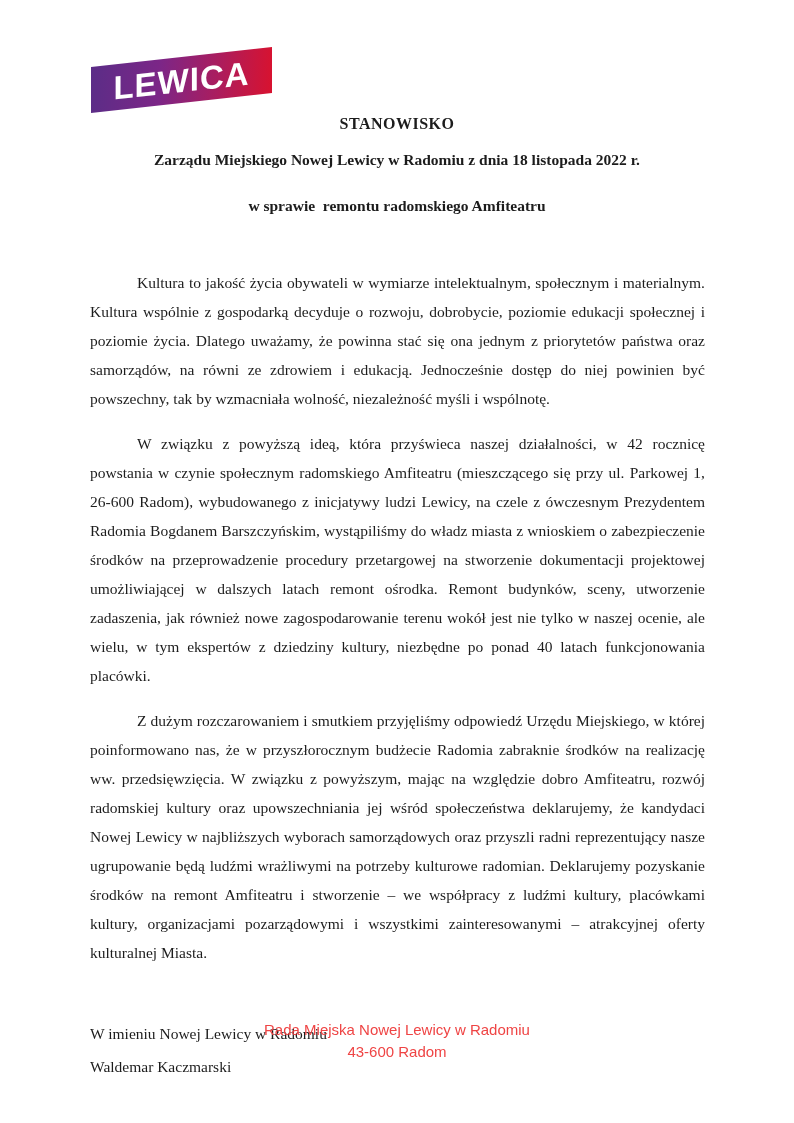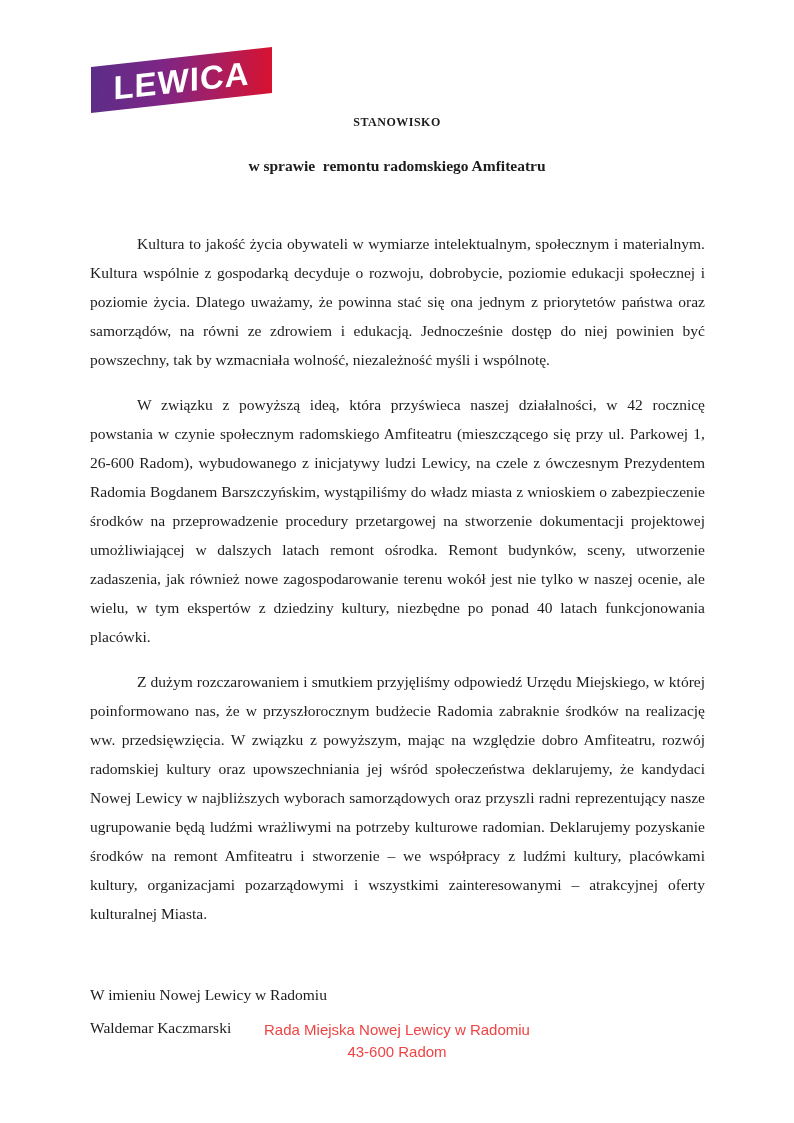--- a/index.html
+++ b/index.html
@@ -40,21 +40,21 @@
   }
 
   
   .doc-head {
     padding-top: 116px;
     text-align: center;
     font-weight: bold;
   }
   .doc-title {
     margin: 0;
-    font-size: 12px;
+    font-size: 16px;
     letter-spacing: 0.5px;
     line-height: 1;
   }
   .doc-subtitle {
     margin: 20px 0 0 0;
     font-size: 15.5px;
     line-height: 1;
   }
   .doc-subject {
     margin: 30px 0 0 0;
@@ -102,20 +102,21 @@
 <body>
 
 <div class="page">
 
   <div class="logo">
     <span class="logo-text">LEWICA</span>
   </div>
 
   <div class="doc-head">
     <h1 class="doc-title">STANOWISKO</h1>
+    <h2 class="doc-subtitle">Zarządu Miejskiego Nowej Lewicy w Radomiu z dnia 18 listopada 2022 r.</h2>
     <h3 class="doc-subject">w sprawie  remontu radomskiego Amfiteatru</h3>
   </div>
 
   <div class="doc-body">
     <p>Kultura to jakość życia obywateli w wymiarze intelektualnym, społecznym i materialnym. Kultura wspólnie z gospodarką decyduje o rozwoju, dobrobycie, poziomie edukacji społecznej i poziomie życia. Dlatego uważamy, że powinna stać się ona jednym z priorytetów państwa oraz samorządów, na równi ze zdrowiem i edukacją. Jednocześnie dostęp do niej powinien być powszechny, tak by wzmacniała wolność, niezależność myśli i wspólnotę.</p>
     <p>W związku z powyższą ideą, która przyświeca naszej działalności, w 42 rocznicę powstania w czynie społecznym radomskiego Amfiteatru (mieszczącego się przy ul. Parkowej 1, 26-600 Radom), wybudowanego z inicjatywy ludzi Lewicy, na czele z ówczesnym Prezydentem Radomia Bogdanem Barszczyńskim, wystąpiliśmy do władz miasta z wnioskiem o zabezpieczenie środków na przeprowadzenie procedury przetargowej na stworzenie dokumentacji projektowej umożliwiającej w dalszych latach remont ośrodka. Remont budynków, sceny, utworzenie zadaszenia, jak również nowe zagospodarowanie terenu wokół jest nie tylko w naszej ocenie, ale wielu, w tym ekspertów z dziedziny kultury, niezbędne po ponad 40 latach funkcjonowania placówki.</p>
     <p>Z dużym rozczarowaniem i smutkiem przyjęliśmy odpowiedź Urzędu Miejskiego, w której poinformowano nas, że w przyszłorocznym budżecie Radomia zabraknie środków na realizację ww. przedsięwzięcia. W związku z powyższym, mając na względzie dobro Amfiteatru, rozwój radomskiej kultury oraz upowszechniania jej wśród społeczeństwa deklarujemy, że kandydaci Nowej Lewicy w najbliższych wyborach samorządowych oraz przyszli radni reprezentujący nasze ugrupowanie będą ludźmi wrażliwymi na potrzeby kulturowe radomian. Deklarujemy pozyskanie środków na remont Amfiteatru i stworzenie – we współpracy z ludźmi kultury, placówkami kultury, organizacjami pozarządowymi i wszystkimi zainteresowanymi – atrakcyjnej oferty kulturalnej Miasta.</p>
   </div>
 
   <div class="signature">

